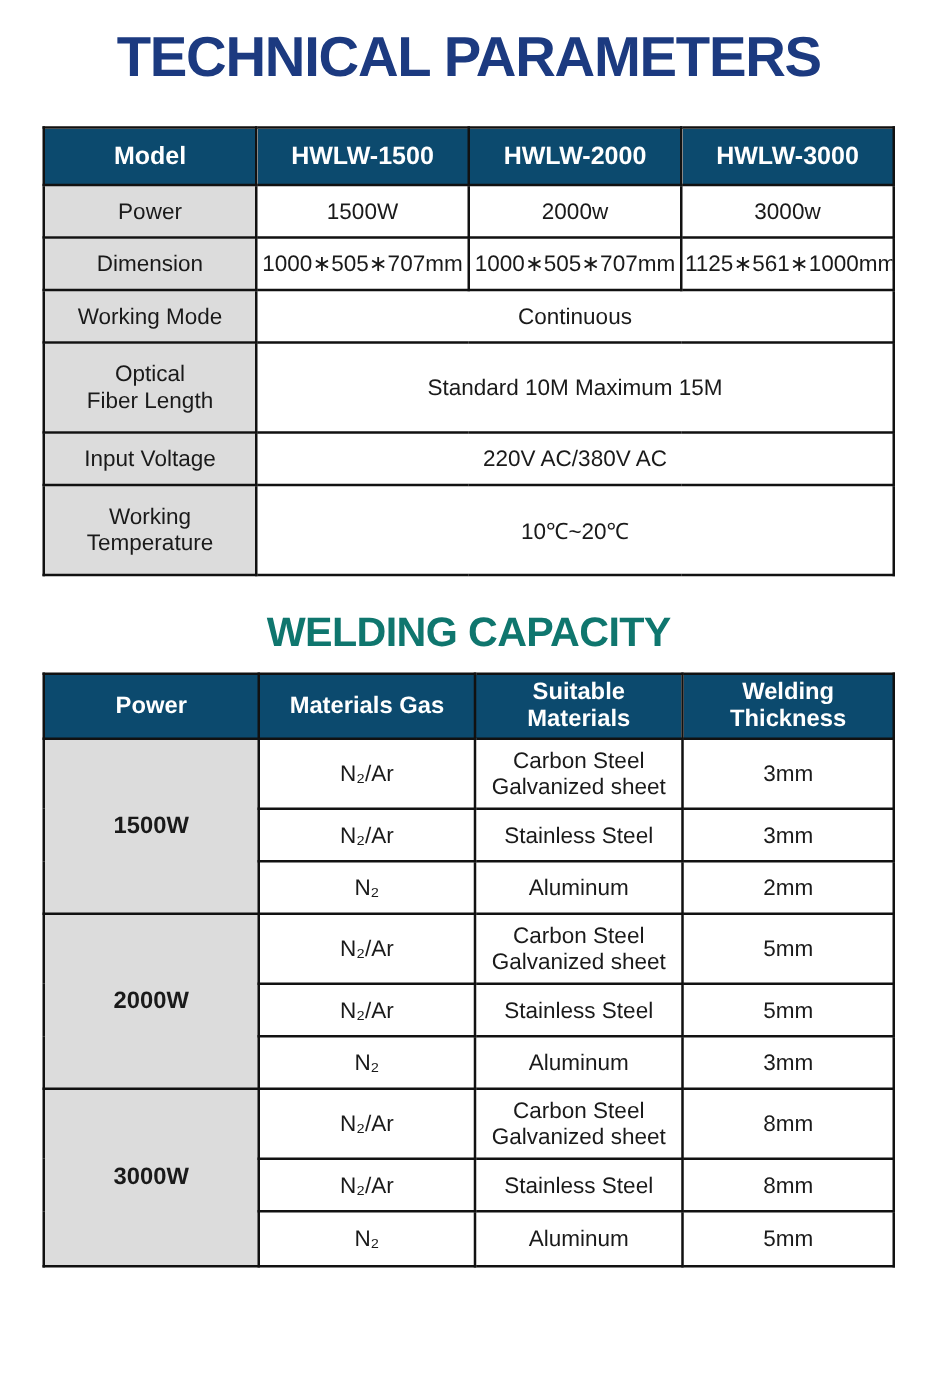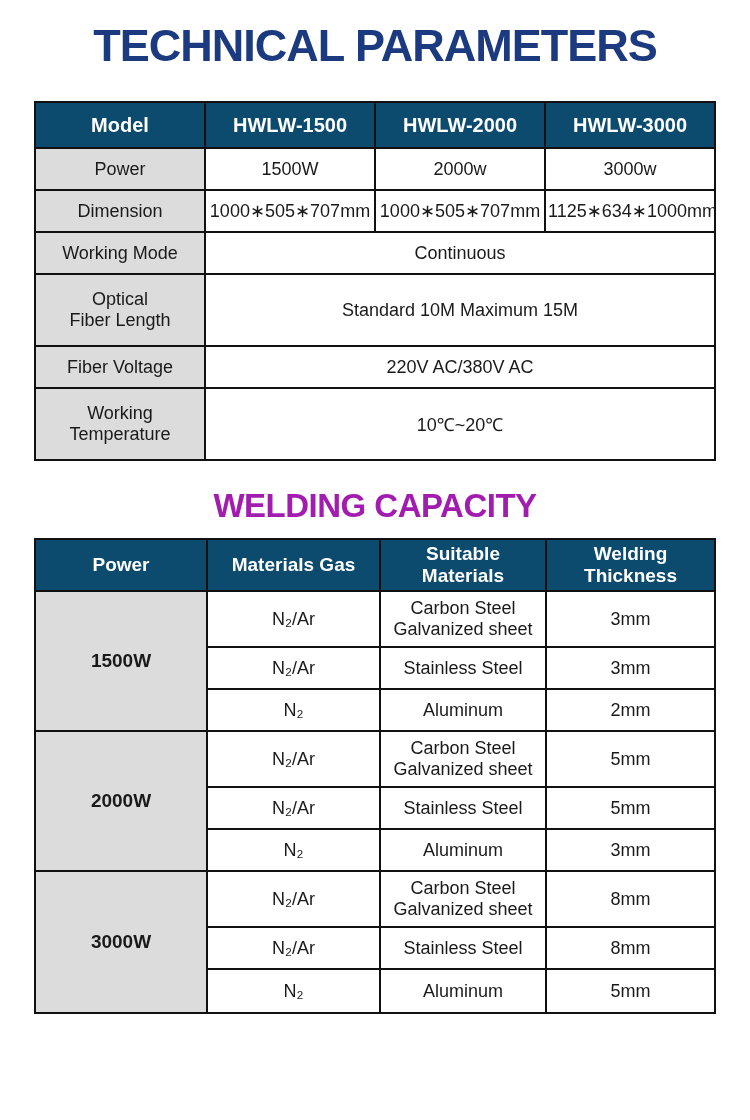--- a/index.html
+++ b/index.html
@@ -14,21 +14,21 @@
     text-align:center;
     color:#1c3a80;
     font-size:45px;
     font-weight:bold;
     letter-spacing:-1px;
     line-height:1.05;
   }
   .section-title{
     margin:28px 0 0 0;
     text-align:center;
-    color:#a21caf;
+    color:#0f766e;
     font-size:33px;
     font-weight:bold;
     letter-spacing:-0.5px;
     line-height:1.0;
   }
   table{
     width:680px;
     margin:32px auto 0 auto;
     border-collapse:collapse;
     table-layout:fixed;
@@ -87,33 +87,33 @@
     <tr class="h-std">
       <td class="label">Power</td>
       <td>1500W</td>
       <td>2000w</td>
       <td>3000w</td>
     </tr>
     <tr class="h-std">
       <td class="label">Dimension</td>
       <td>1000∗505∗707mm</td>
       <td>1000∗505∗707mm</td>
-      <td>1125∗634∗1000mm</td>
+      <td>1125∗561∗1000mm</td>
     </tr>
     <tr class="h-std">
       <td class="label">Working Mode</td>
       <td colspan="3">Continuous</td>
     </tr>
     <tr class="h-tall">
       <td class="label">Optical
 Fiber Length</td>
       <td colspan="3">Standard 10M Maximum 15M</td>
     </tr>
     <tr class="h-std">
-      <td class="label">Fiber Voltage</td>
+      <td class="label">Input Voltage</td>
       <td colspan="3">220V AC/380V AC</td>
     </tr>
     <tr class="h-tall">
       <td class="label">Working
 Temperature</td>
       <td colspan="3">10℃~20℃</td>
     </tr>
   </tbody>
 </table>
 

